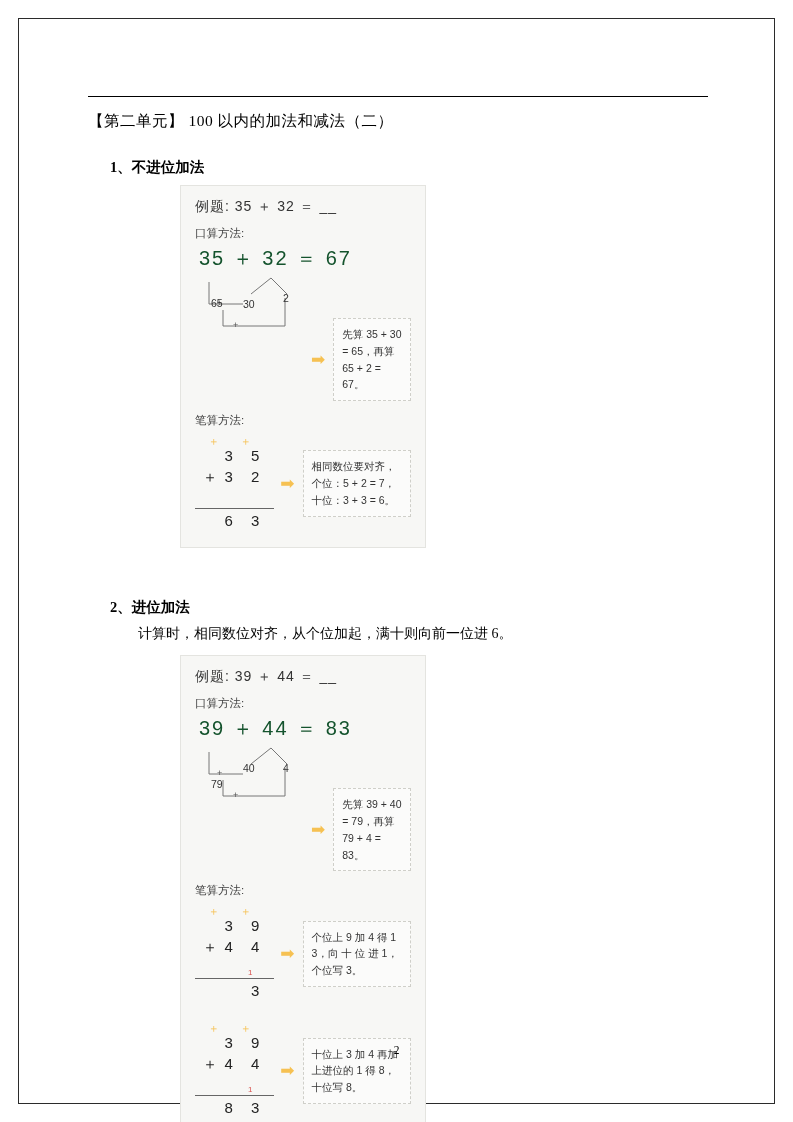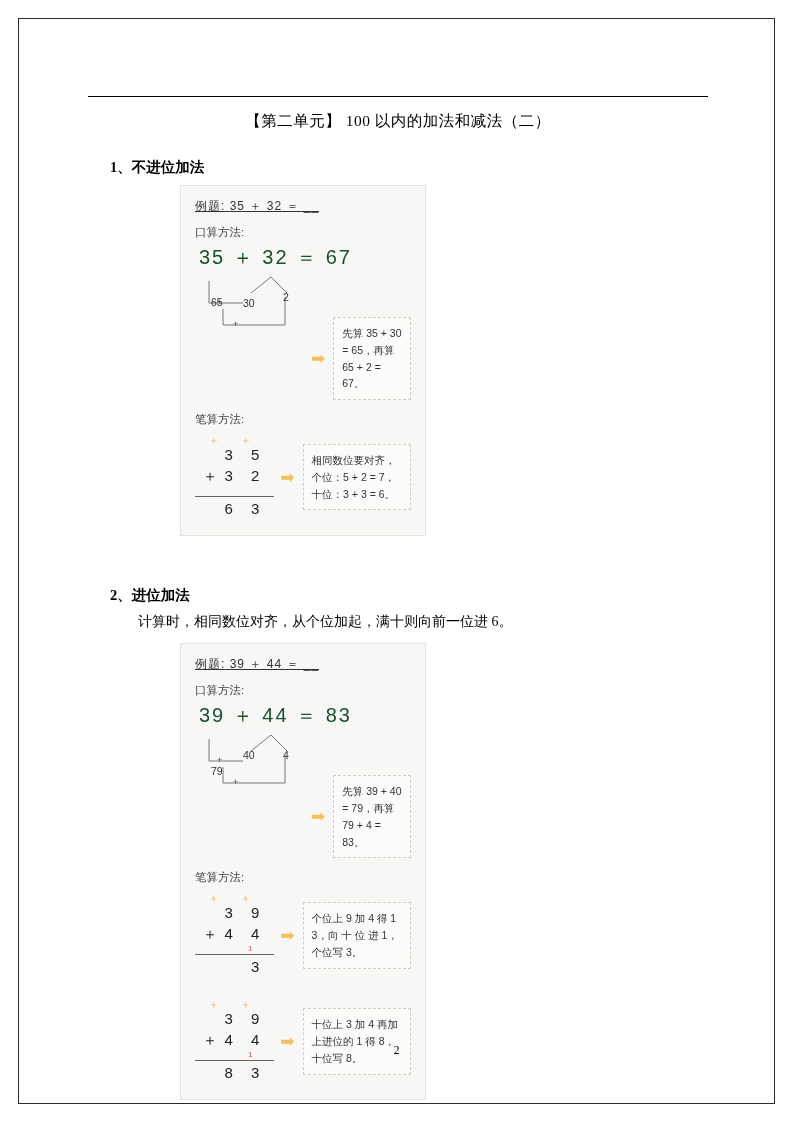--- a/index.html
+++ b/index.html
@@ -36,21 +36,21 @@
     left: 88px;
     top: 96px;
     width: 620px;
   }
   .title-rule {
     border-top: 1px solid #000;
     width: 620px;
     margin: 0 0 14px 0;
   }
   .doc-title {
-    text-align: center;
+    text-align: left;
     font-size: 15.5px;
     letter-spacing: 0.5px;
     margin: 0 0 26px 0;
     font-family: "Liberation Serif", "DejaVu Serif", serif;
   }
   .section {
     margin-bottom: 26px;
   }
   .sec-heading {
     font-size: 14.5px;
@@ -66,25 +66,24 @@
   .card {
     background: #f7f7f5;
     border: 1px solid #e4e4e0;
     width: 246px;
     margin-left: 92px;
     padding: 12px 14px 14px 14px;
     box-sizing: border-box;
     font-family: "Liberation Sans", sans-serif;
   }
   .card-example {
-    font-size: 12px;
+    font-size: 14px;
     color: #333;
     letter-spacing: 1px;
     margin-bottom: 10px;
-    text-decoration: underline;
   }
   .card-sub {
     font-size: 11.5px;
     color: #444;
     margin-bottom: 4px;
   }
   .mental-eq {
     font-size: 20px;
     color: #14532d;
     letter-spacing: 2px;
@@ -139,21 +138,21 @@
     height: 13px;
   }
   .vert .line1, .vert .line2, .vert .line3 {
     font-size: 15px;
     text-align: right;
     letter-spacing: 7px;
     padding-right: 8px;
     height: 21px;
     position: relative;
   }
-  .vert .line2 { border-bottom: 1px solid #666; padding-bottom: 5px; height: 24px; }
+  .vert .line2 { border-bottom: 1px solid #666; padding-bottom: 16px; height: 24px; }
   .vert .line3 { padding-top: 3px; }
   .vert .sub1 {
     position: absolute;
     font-size: 8px;
     color: #d9534f;
     letter-spacing: 0;
   }
   .spacer-12 { height: 12px; }
   .page-num {
     position: absolute;

